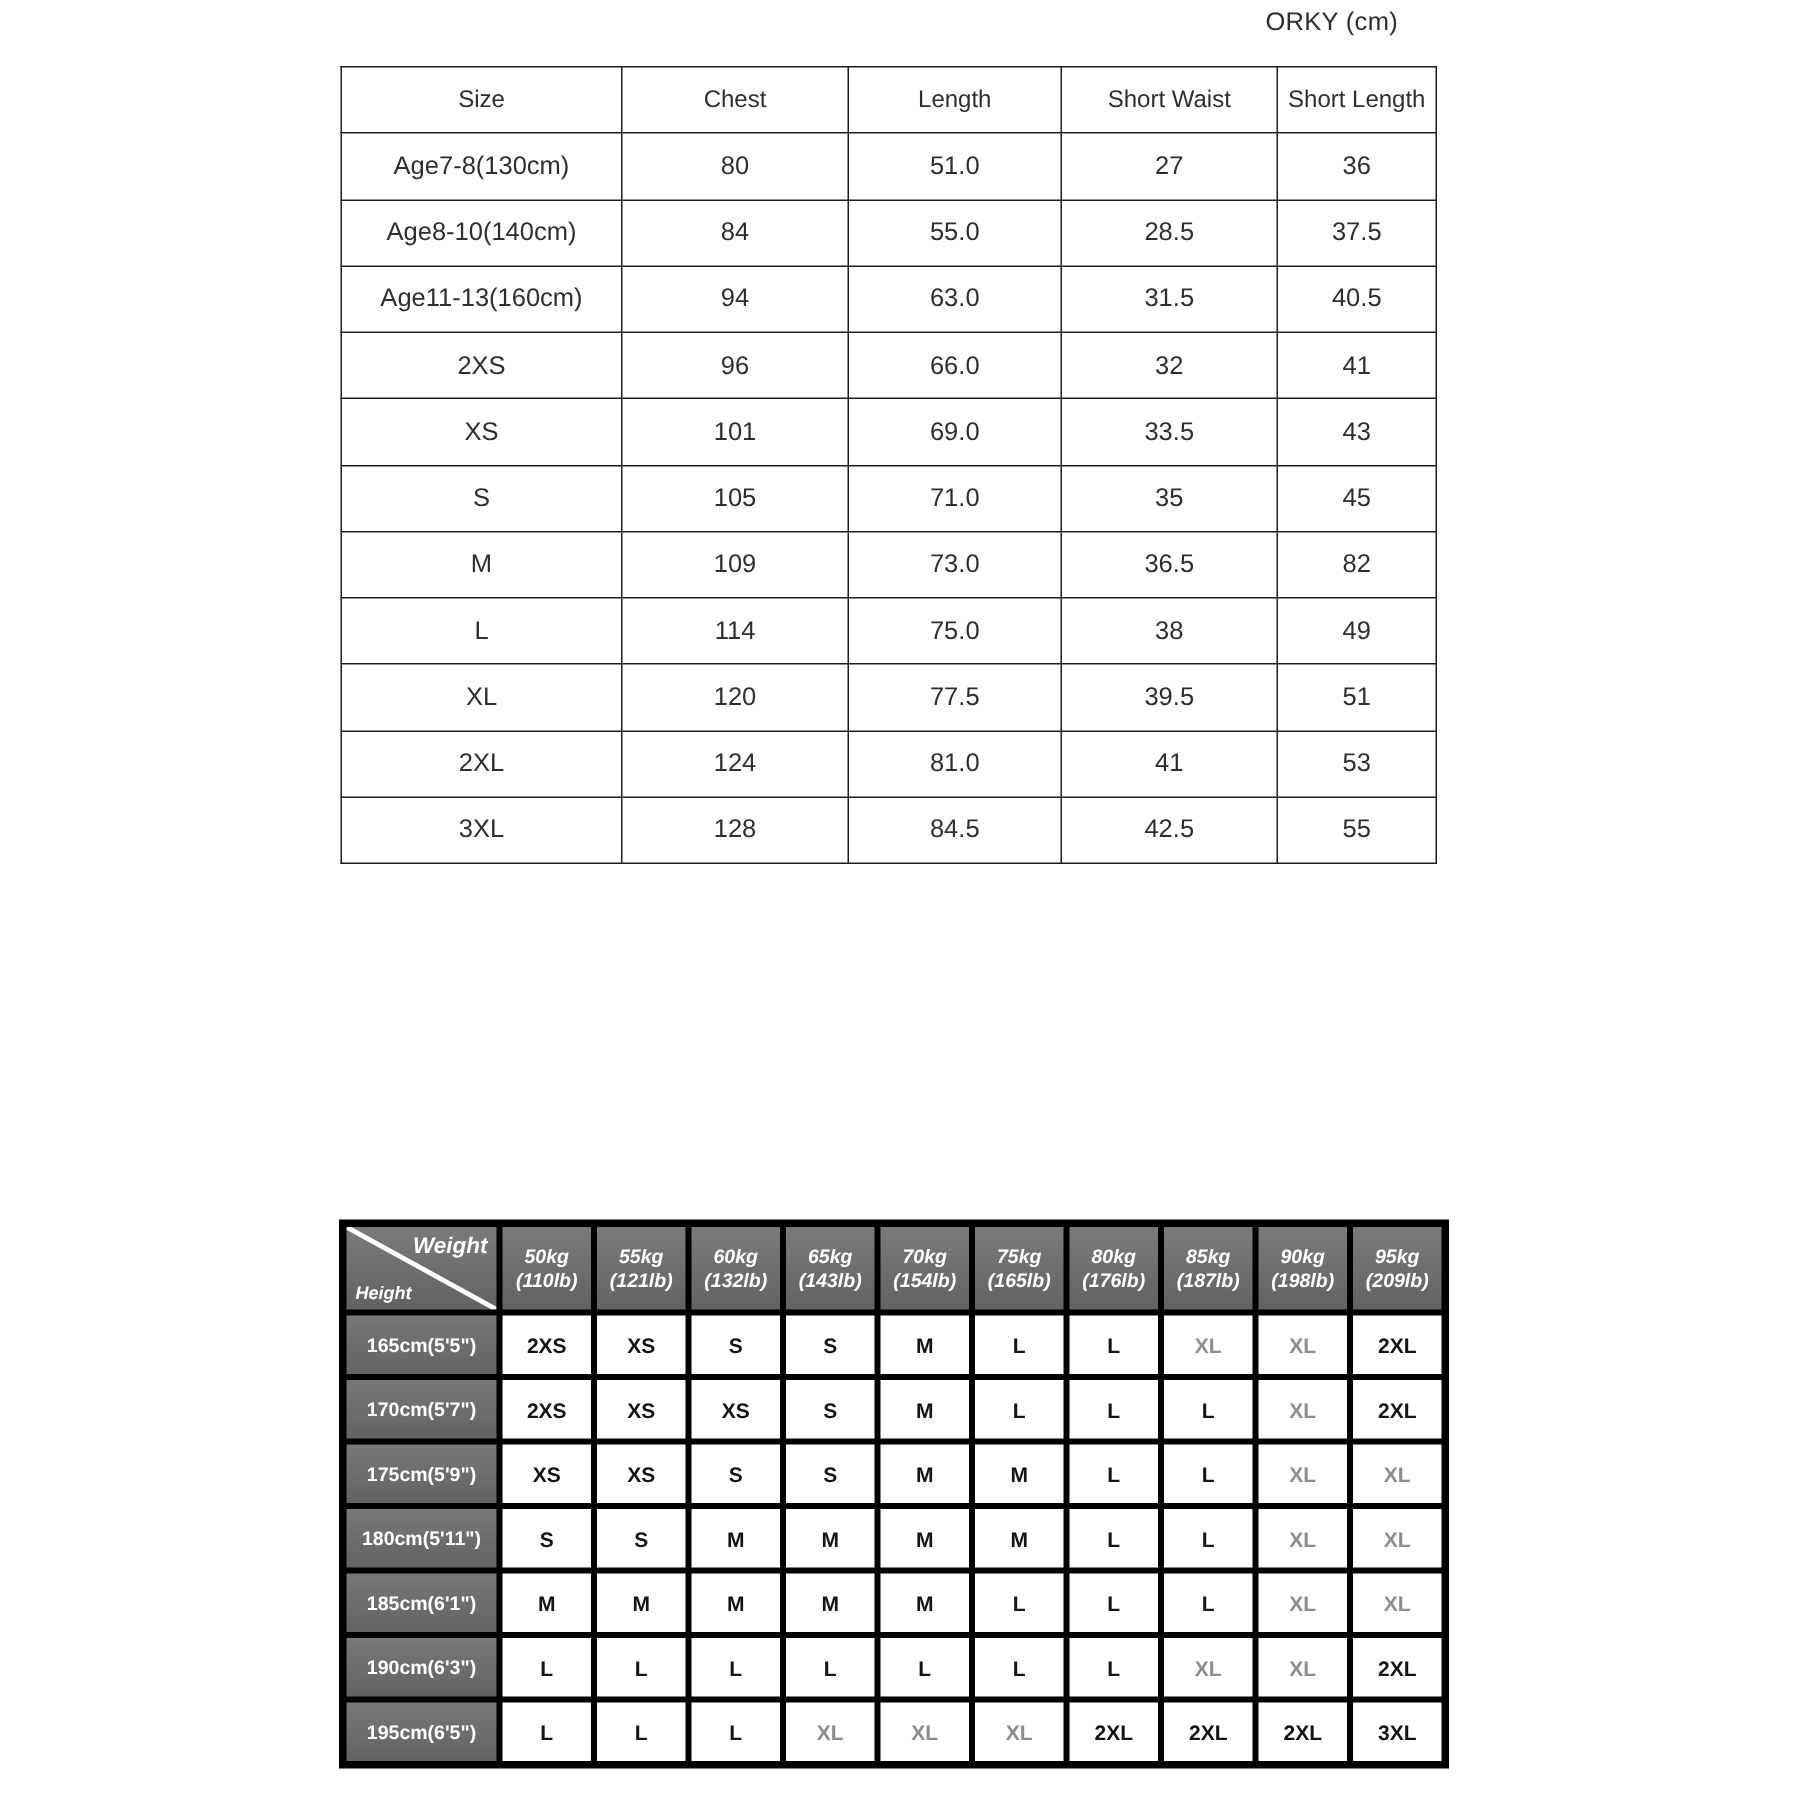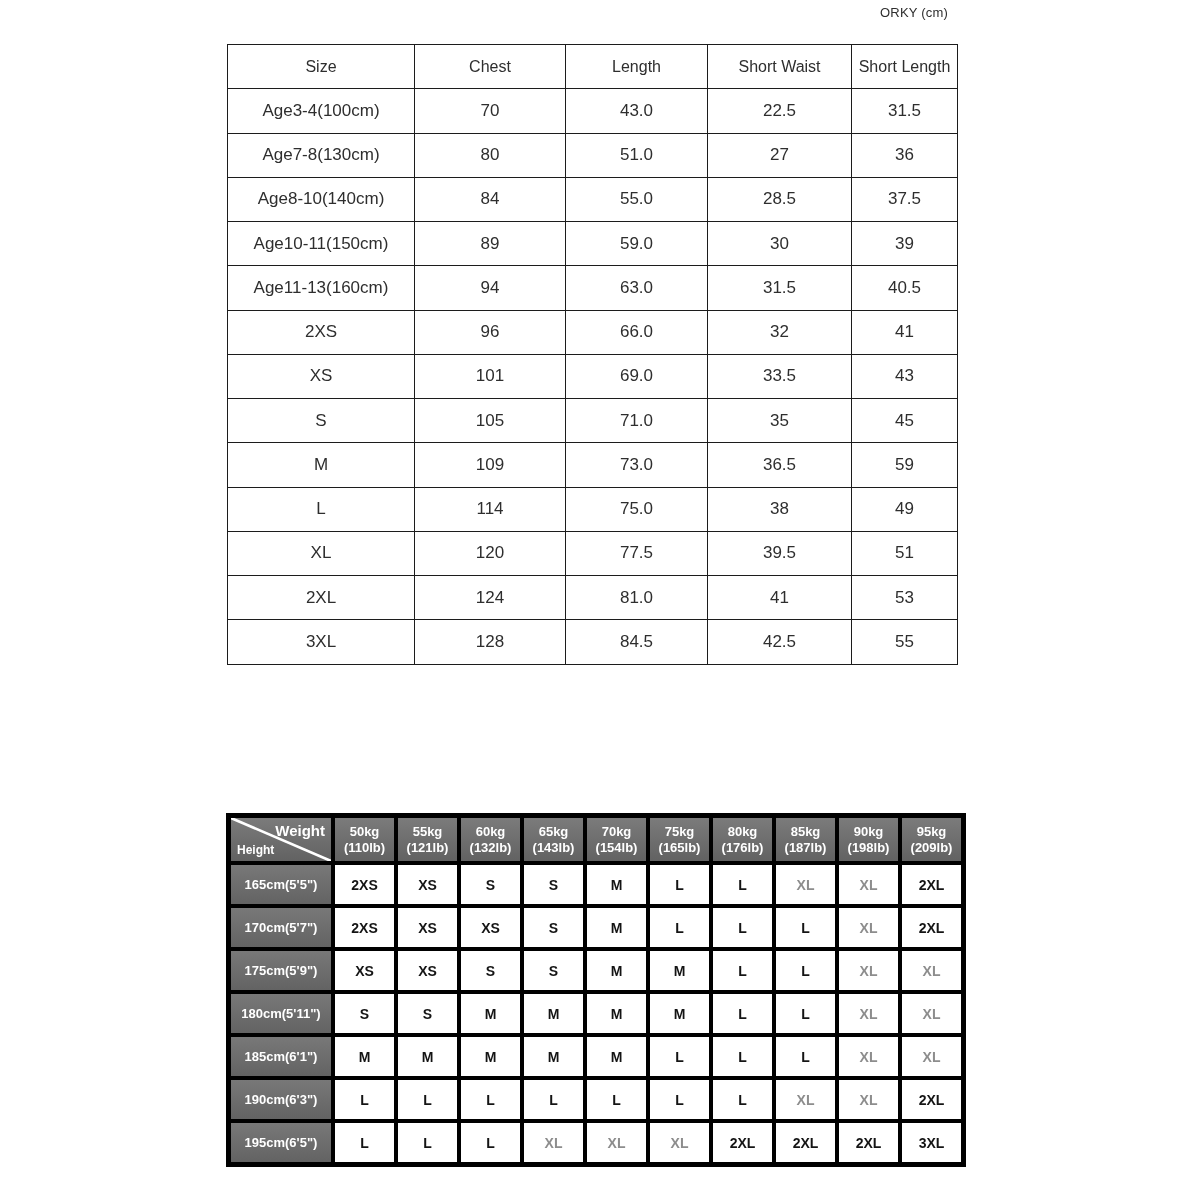--- a/index.html
+++ b/index.html
@@ -13,22 +13,22 @@
     width: 1200px;
     height: 1200px;
     background: #ffffff;
     overflow: hidden;
   }
 
   
   .unit-label {
     position: absolute;
     top: 5px;
-    right: 252px;
-    font-size: 13px;
+    right: 268px;
+    font-size: 17px;
     color: var(--ink, #1f1f1f);
     letter-spacing: 0.2px;
   }
 
   
   .size-table {
     position: absolute;
     left: 227px;
     top: 44px;
     width: 730px;
@@ -65,26 +65,27 @@
   .fit-table col.c-w { width: 59px; }
   .fit-table th, .fit-table td {
     box-sizing: border-box;
     padding: 0;
     text-align: center;
     vertical-align: middle;
     white-space: nowrap;
     overflow: hidden;
   }
   .fit-table thead th {
-    height: 43px;
+    height: 55px;
     background: linear-gradient(180deg, #7b7b7b, #626262);
     color: #ffffff;
     font-size: 13px;
     font-weight: bold;
     line-height: 1.18;
+    font-style: italic;
   }
   .fit-table tbody th {
     height: 39px;
     background: linear-gradient(180deg, #787878, #636363);
     color: #ffffff;
     font-size: 13px;
     font-weight: bold;
   }
   .fit-table tbody td {
     height: 39px;
@@ -133,48 +134,34 @@
       <tr>
         <th>Size</th>
         <th>Chest</th>
         <th>Length</th>
         <th>Short Waist</th>
         <th>Short Length</th>
       </tr>
     </thead>
     <tbody>
         <tr>
-          <td>Age3-4(100cm)</td>
-          <td>70</td>
-          <td>43.0</td>
-          <td>22.5</td>
-          <td>31.5</td>
-        </tr>
-        <tr>
           <td>Age7-8(130cm)</td>
           <td>80</td>
           <td>51.0</td>
           <td>27</td>
           <td>36</td>
         </tr>
         <tr>
           <td>Age8-10(140cm)</td>
           <td>84</td>
           <td>55.0</td>
           <td>28.5</td>
           <td>37.5</td>
         </tr>
         <tr>
-          <td>Age10-11(150cm)</td>
-          <td>89</td>
-          <td>59.0</td>
-          <td>30</td>
-          <td>39</td>
-        </tr>
-        <tr>
           <td>Age11-13(160cm)</td>
           <td>94</td>
           <td>63.0</td>
           <td>31.5</td>
           <td>40.5</td>
         </tr>
         <tr>
           <td>2XS</td>
           <td>96</td>
           <td>66.0</td>
@@ -193,21 +180,21 @@
           <td>105</td>
           <td>71.0</td>
           <td>35</td>
           <td>45</td>
         </tr>
         <tr>
           <td>M</td>
           <td>109</td>
           <td>73.0</td>
           <td>36.5</td>
-          <td>59</td>
+          <td>82</td>
         </tr>
         <tr>
           <td>L</td>
           <td>114</td>
           <td>75.0</td>
           <td>38</td>
           <td>49</td>
         </tr>
         <tr>
           <td>XL</td>

